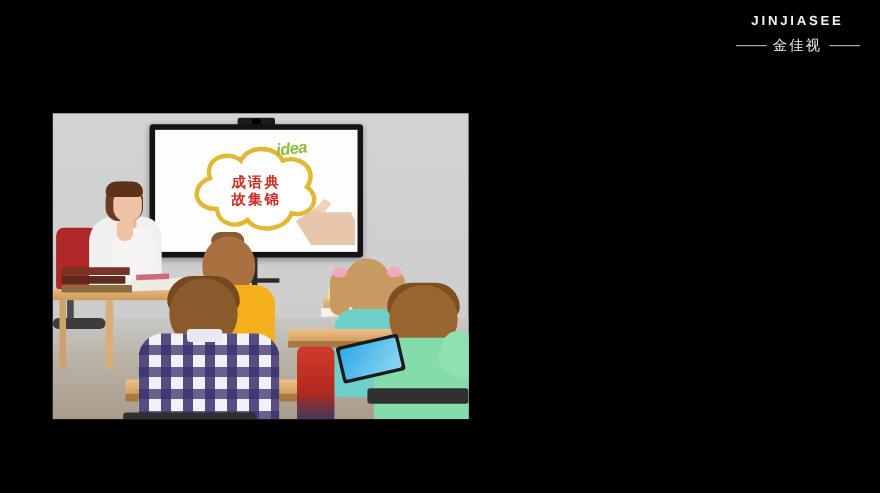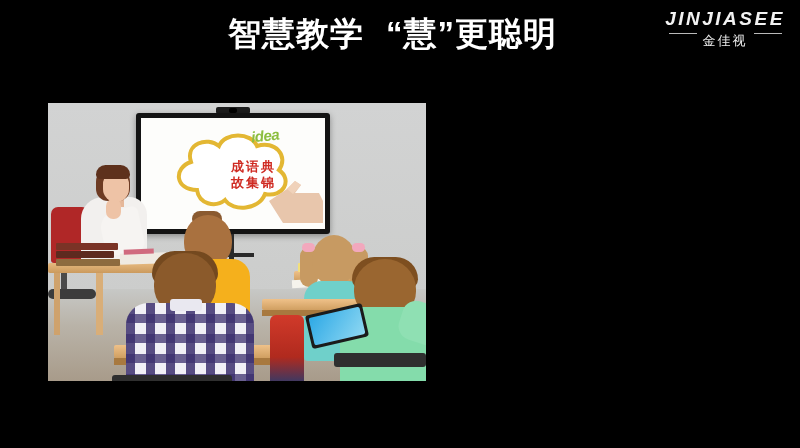--- a/index.html
+++ b/index.html
@@ -13,24 +13,24 @@
   
   .title{
     position:absolute;left:228px;top:12px;
     font-size:33px;line-height:44px;font-weight:bold;color:#ffffff;
     letter-spacing:1px;white-space:nowrap;
   }
   .title .gap{display:inline-block;width:22px;}
 
   .logo{position:absolute;left:652px;top:8px;width:146px;text-align:center;}
   .logo-main{
-    font-size:19px;font-weight:bold;font-style:italic;color:#f2f2f2;
+    font-size:12px;font-weight:bold;color:#f2f2f2;
     letter-spacing:2.5px;line-height:22px;white-space:nowrap;
   }
-  .logo-sub-wrap{display:flex;justify-content:center;gap:6px;margin-top:3px;}
+  .logo-sub-wrap{display:flex;align-items:center;justify-content:center;gap:6px;margin-top:3px;}
   .logo-rule{height:1px;background:#b9b9b9;flex:0 0 28px;}
   .logo-sub{font-size:13px;color:#ededed;letter-spacing:2px;line-height:16px;white-space:nowrap;}
 
   
   .photo{
     position:absolute;left:38px;top:94px;width:398px;height:297px;
     background:#000;overflow:hidden;
   }
   .photo-inner{
     position:absolute;left:10px;top:9px;right:10px;bottom:10px;
@@ -60,21 +60,21 @@
   .board-screen{
     position:relative;width:100%;height:100%;background:#fdfdfb;overflow:hidden;
   }
   .cloud{
     position:absolute;left:50%;top:50%;transform:translate(-50%,-50%);
     width:132px;height:92px;
   }
   .cloud svg{display:block;width:100%;height:100%;}
   .board-word{
     position:absolute;left:50%;top:50%;transform:translate(-50%,-48%);
-    text-align:right;width:86px;
+    text-align:center;width:86px;
   }
   .board-word div{
     font-size:13px;line-height:16px;font-weight:bold;color:#cf2a22;
     letter-spacing:2px;font-family:"DejaVu Sans",sans-serif;
   }
   .idea{
     position:absolute;left:60%;top:9px;
     font-size:15px;font-style:italic;font-weight:bold;color:#8cbe3f;
     letter-spacing:-0.5px;transform:rotate(-6deg);
   }
@@ -259,23 +259,20 @@
     font-family:"DejaVu Sans",sans-serif;font-weight:500;
     text-align:justify;text-justify:inter-ideograph;
     letter-spacing:0.2px;
   }
 </style>
 </head>
 <body>
 
 <div id="stage">
 
-  <div class="title">
-    <span>智慧教学</span><span class="gap"></span><span>“慧”更聪明</span>
-  </div>
 
   <div class="logo">
     <div class="logo-main">JINJIASEE</div>
     <div class="logo-sub-wrap">
       <span class="logo-rule"></span>
       <span class="logo-sub">金佳视</span>
       <span class="logo-rule"></span>
     </div>
   </div>
 

